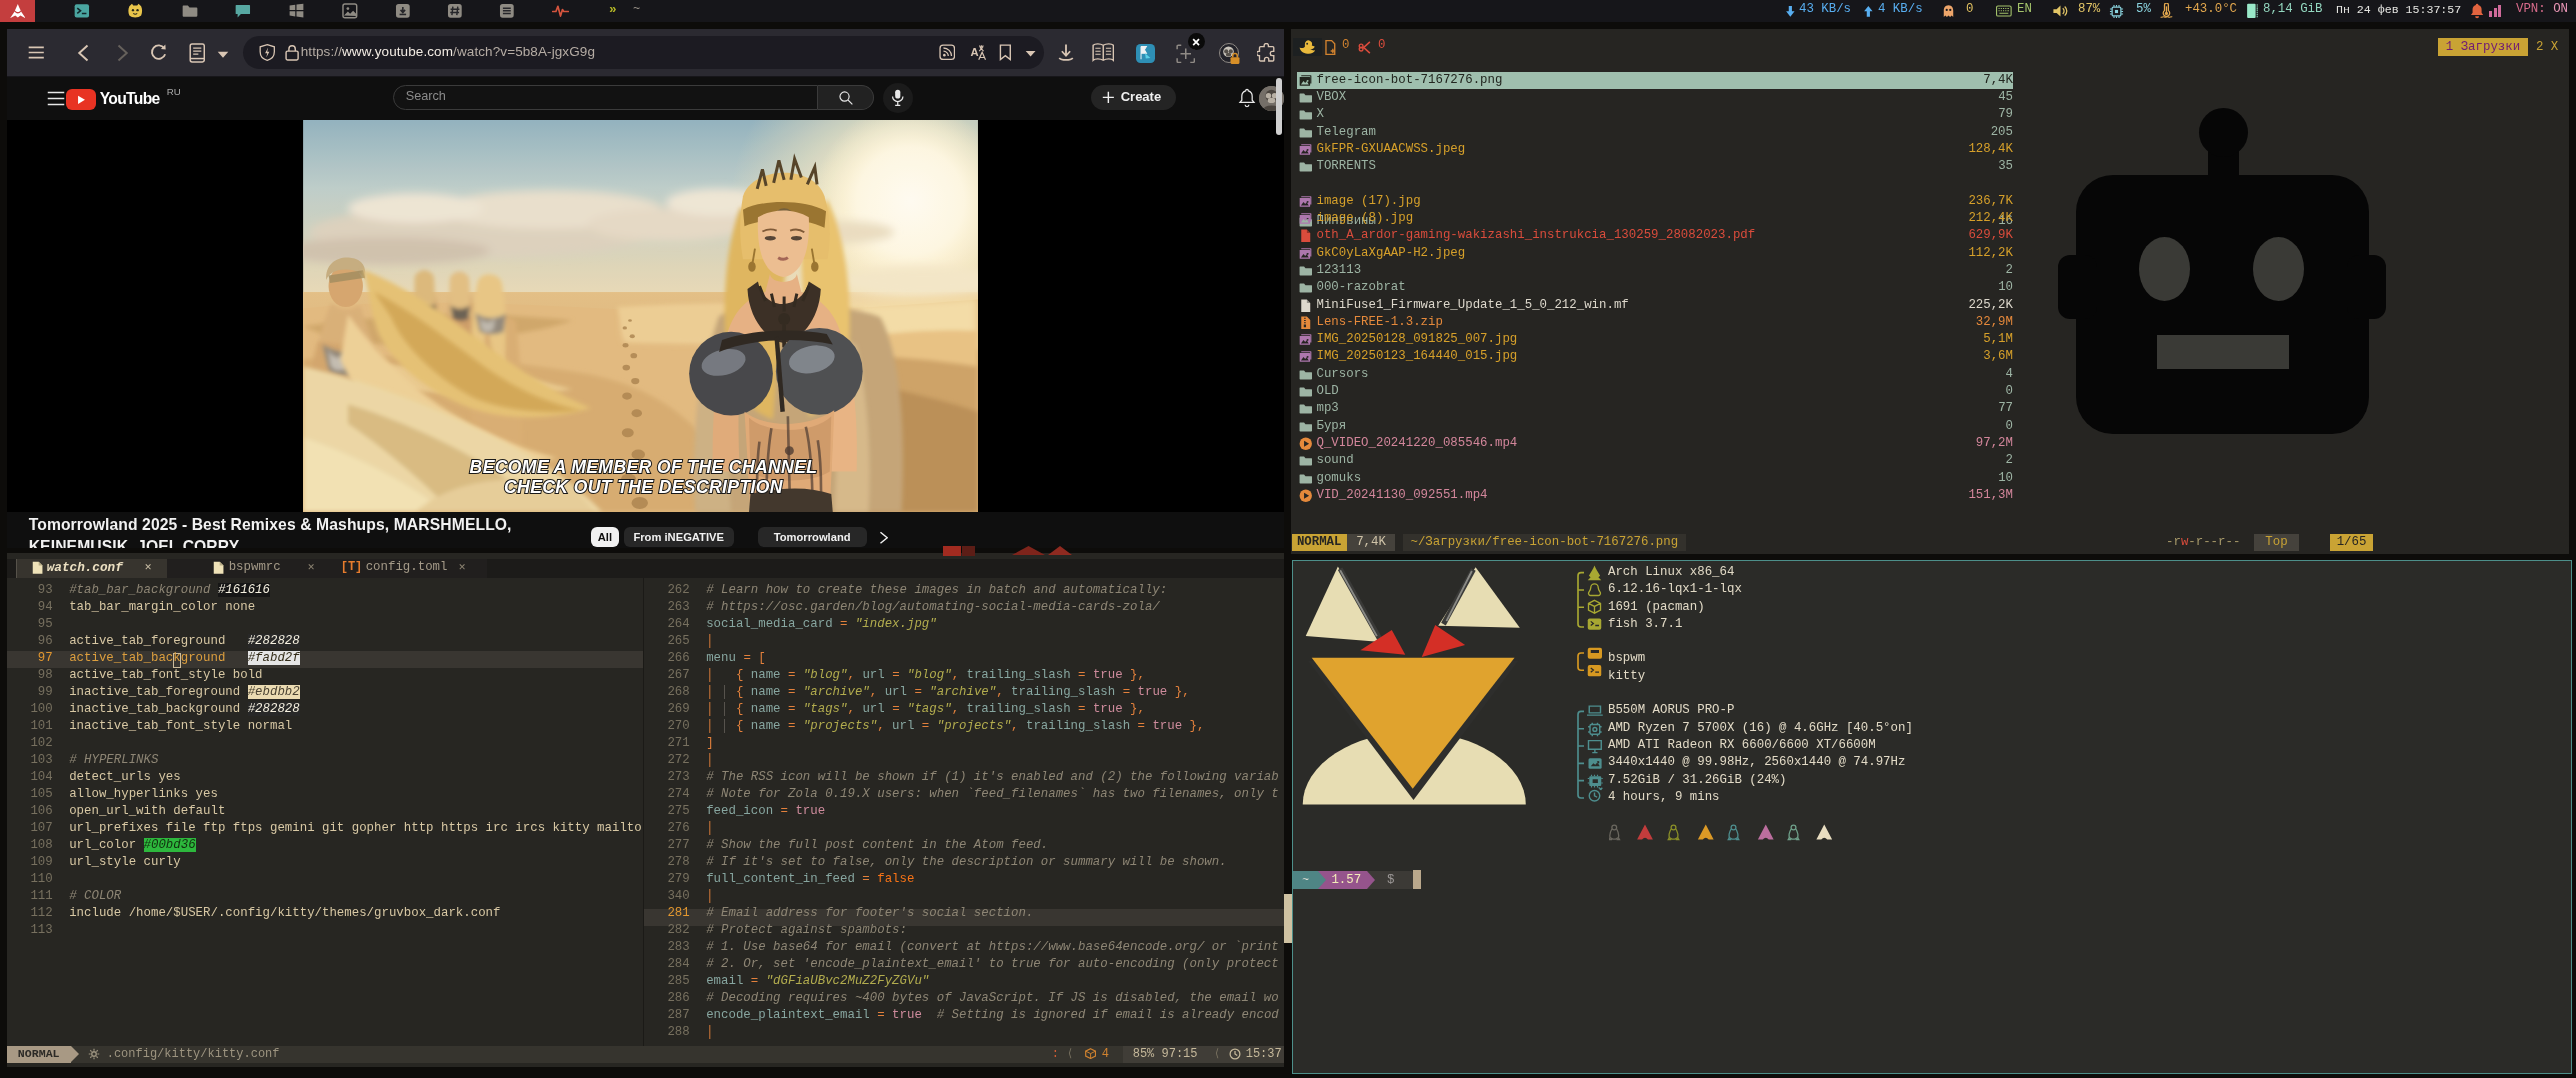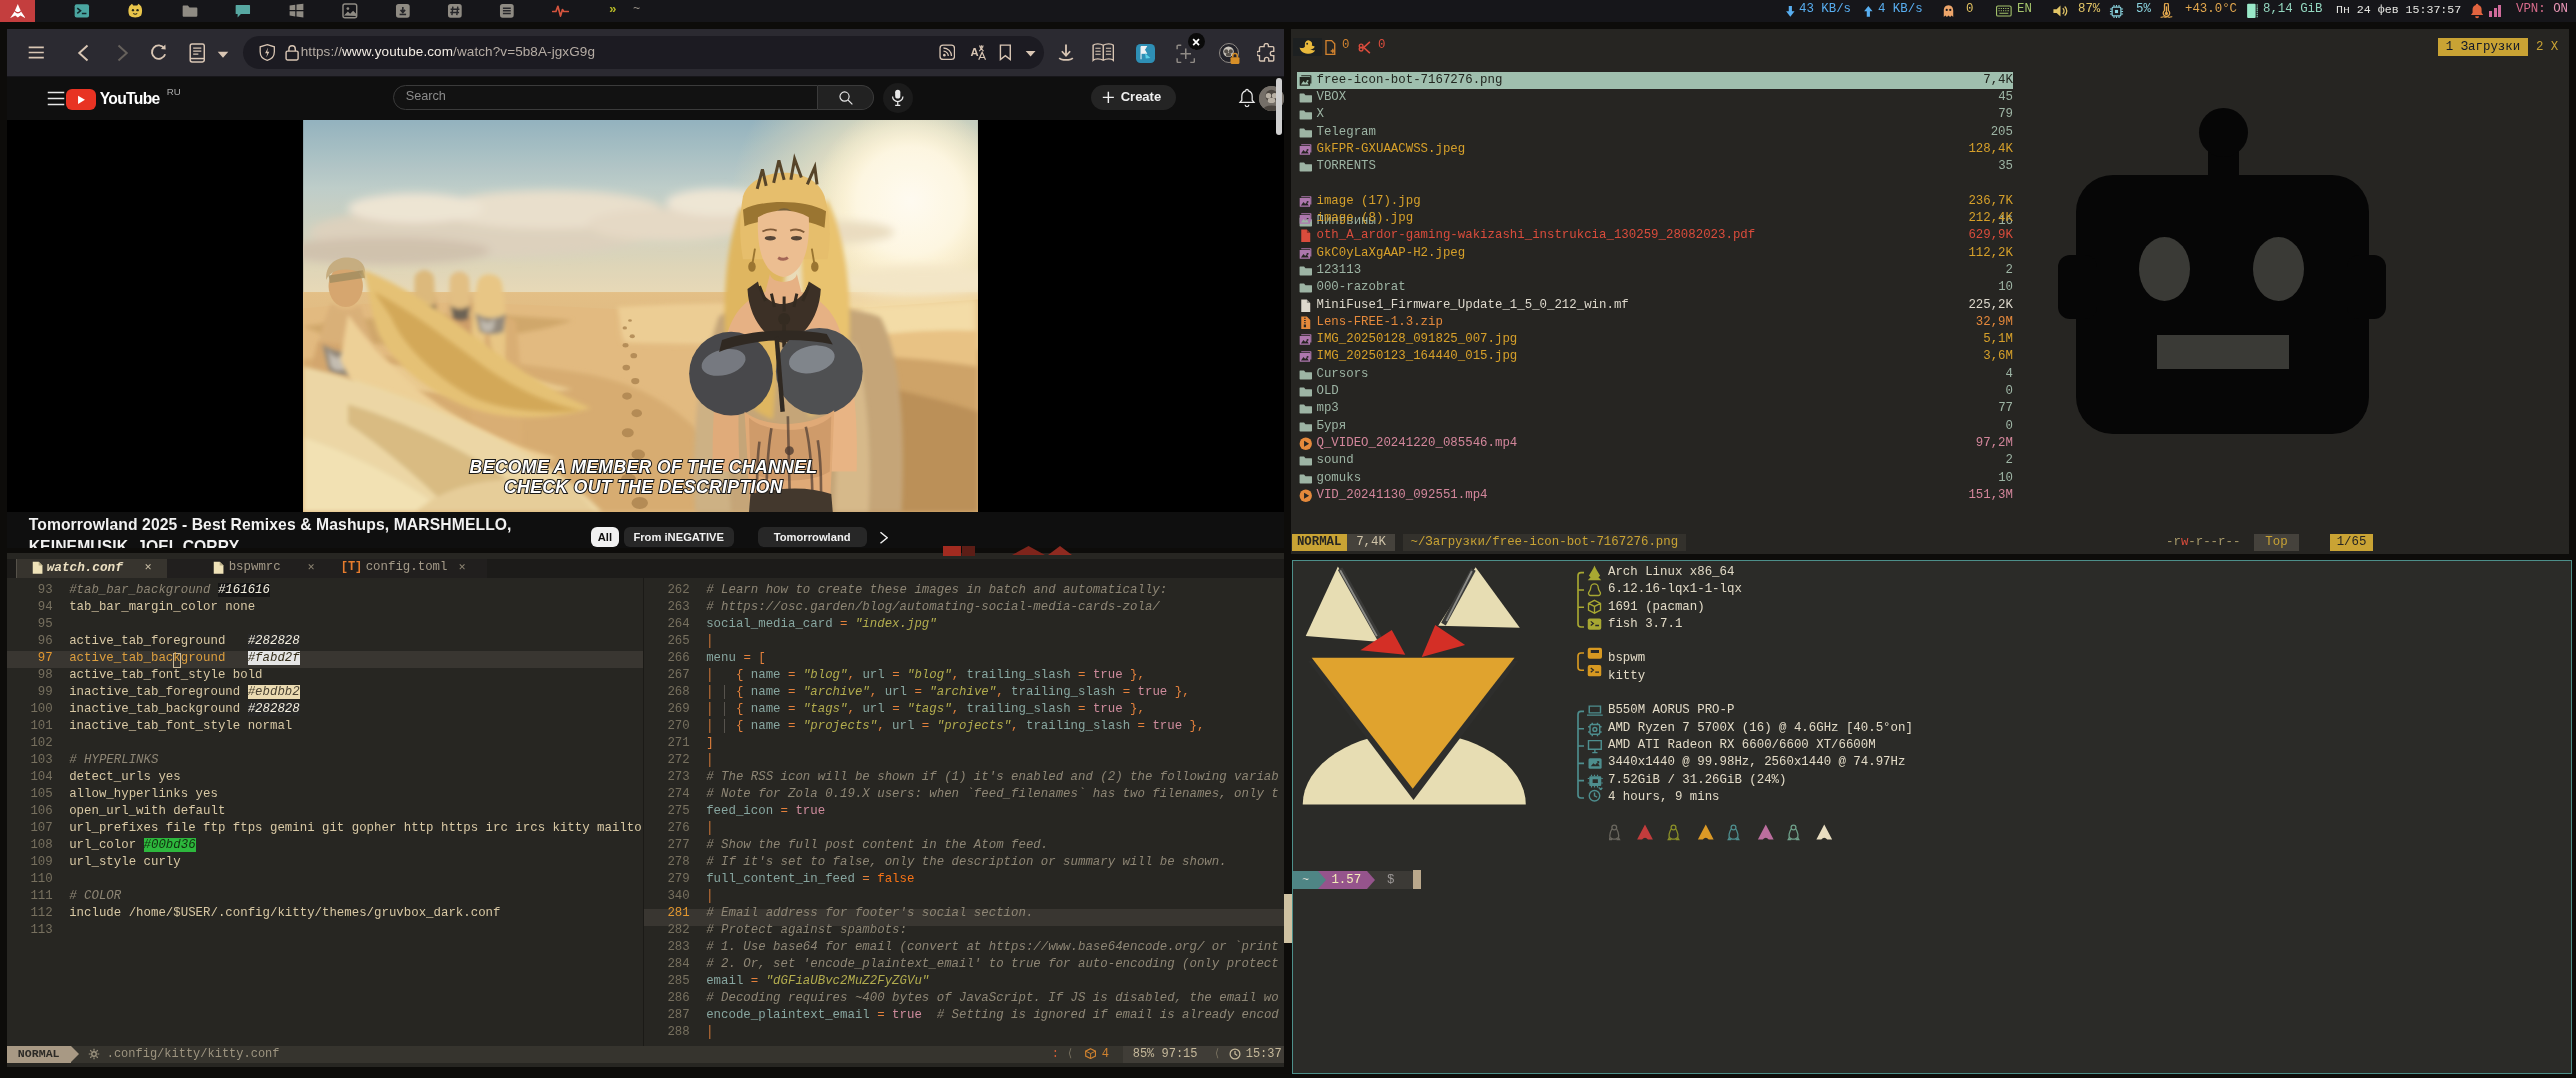--- a/index.html
+++ b/index.html
@@ -590,21 +590,21 @@
       <path d="M3 1 h9 l5 5 v17 H3 Z" fill="none" stroke="#d0822f" stroke-width="2.2"></path>
       <path d="M14 14 v7 M10.5 17.5 h7" stroke="#d0822f" stroke-width="2.2"></path>
     </svg>
   <div class="abs mono" style="left:51px;top:9px;font-size:12.4px;color:#d0822f;">0</div>
   <svg class="abs" style="left:67px;top:10.5px" width="15" height="15" viewBox="0 0 24 24">
       <path d="M19 3 L8 13 M19 21 L8 11" stroke="#da4c3c" stroke-width="2.4"></path>
       <circle cx="5" cy="9.5" r="3" fill="none" stroke="#da4c3c" stroke-width="2.2"></circle>
       <circle cx="5" cy="14.5" r="3" fill="none" stroke="#da4c3c" stroke-width="2.2"></circle>
     </svg>
   <div class="abs mono" style="left:87px;top:9px;font-size:12.4px;color:#da4c3c;">0</div>
-  <div class="abs mono" style="left:1147px;top:9px;width:90px;height:18px;background:#c9a334;color:#0f172a;font-size:12.4px;text-align:center;line-height:18px;">1 Загрузки</div>
+  <div class="abs mono" style="left:1147px;top:9px;width:90px;height:18px;background:#c9a334;color:#701a75;font-size:12.4px;text-align:center;line-height:18px;">1 Загрузки</div>
   <div class="abs mono" style="left:1245px;top:9px;font-size:12.4px;color:#c9a334;line-height:18px;">2 X</div>
 
   <div class="abs" style="left:6px;top:43px;width:716px;height:17.3px;background:#9fbfae;"></div>
   <div id="ylist">
   <div class="yrow" style="top:43px;"><svg class="abs" style="left:1.5px;top:2.2px" width="13.5" height="13.5" viewBox="0 0 24 24" fill="#22261f">
           <use href="#i-img"></use>
         </svg><span class="abs" style="left:19.5px;color:#22261f">free-icon-bot-7167276.png</span><span class="ysize" style="color:#22261f">7,4K</span></div>
   <div class="yrow" style="top:60px;"><svg class="abs" style="left:1.5px;top:2.2px" width="13.5" height="13.5" viewBox="0 0 24 24" fill="#9db4a4">
           <use href="#i-folder"></use>
         </svg><span class="abs" style="left:19.5px;color:#9db4a4">VBOX</span><span class="ysize" style="color:#9db4a4">45</span></div>

